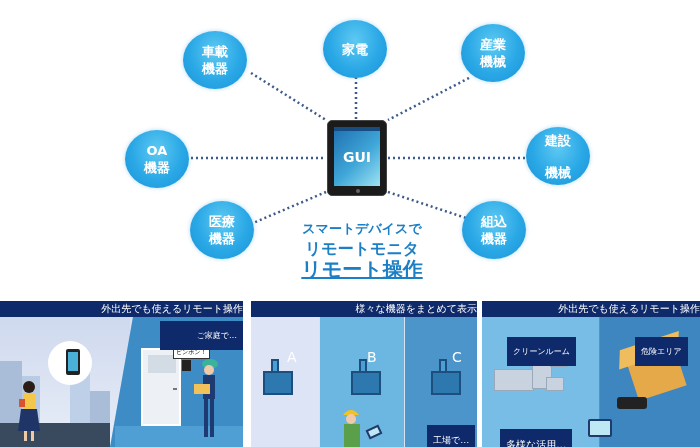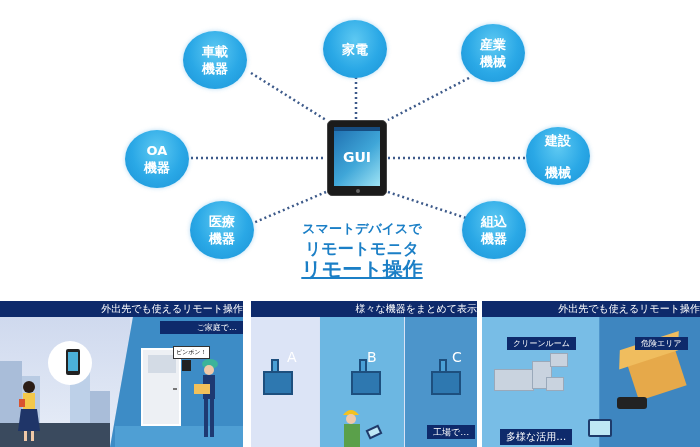--- a/index.html
+++ b/index.html
@@ -39,21 +39,21 @@
   .caption .l2 { font-size: 16px; line-height: 21px; }
   .caption .l3 { font-size: 20px; line-height: 21px; text-decoration: underline; }
 
   .panel { position: absolute; top: 301px; height: 146px; overflow: hidden; }
   .panel-title {
     position: absolute; left: 0; top: 0; height: 16px; background: #0e2a6b; color: #fff;
     font-size: 10px; line-height: 16px; text-align: right; white-space: nowrap;
   }
   .tag {
     position: absolute; background: #0e2a6b; color: #fff; font-size: 8px; line-height: 13px;
-    padding: 0 6px; white-space: nowrap;
+    padding: 8px 6px; white-space: nowrap;
   }
 
   
   .p1 { left: 0; width: 243px; background: #dbe3f3; }
   .p1 .sky { position: absolute; left: 0; top: 16px; width: 130px; height: 130px; background: linear-gradient(#cfd9ee, #e8eef8); }
   .p1 .right { position: absolute; left: 110px; top: 16px; width: 140px; height: 130px; background: #3d8cc6; transform: skewX(-10deg); transform-origin: bottom left; }
   .p1 .floor-l { position: absolute; left: 0; top: 122px; width: 110px; height: 24px; background: #3a4a5e; }
   .p1 .floor-r { position: absolute; left: 115px; top: 125px; width: 130px; height: 21px; background: #4f9fd4; }
   .bld { position: absolute; background: #a9bdd9; }
   .door { position: absolute; left: 141px; top: 47px; width: 40px; height: 78px; background: #edf0f4; border: 2px solid #fff; }

